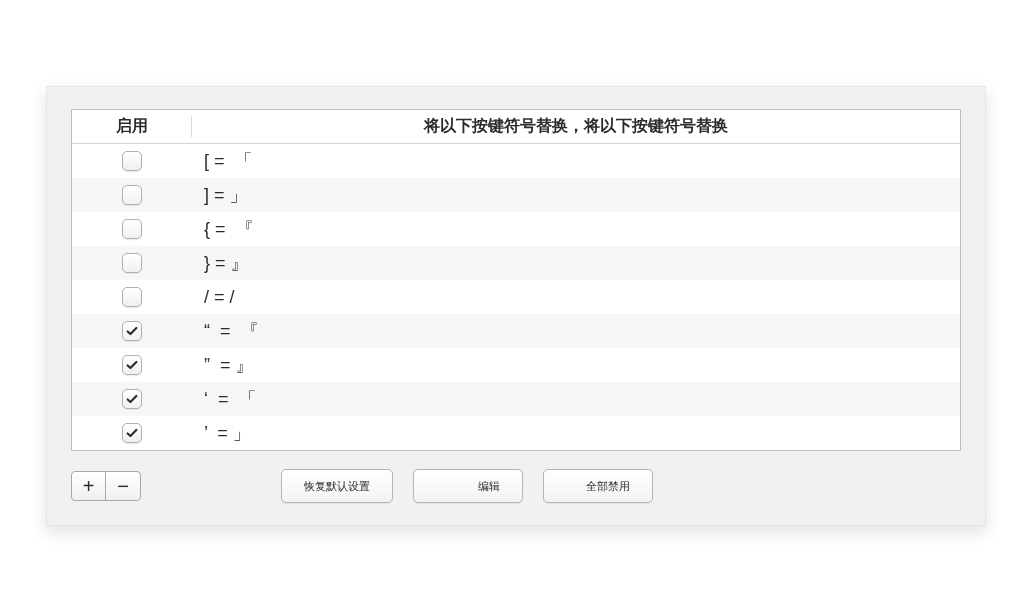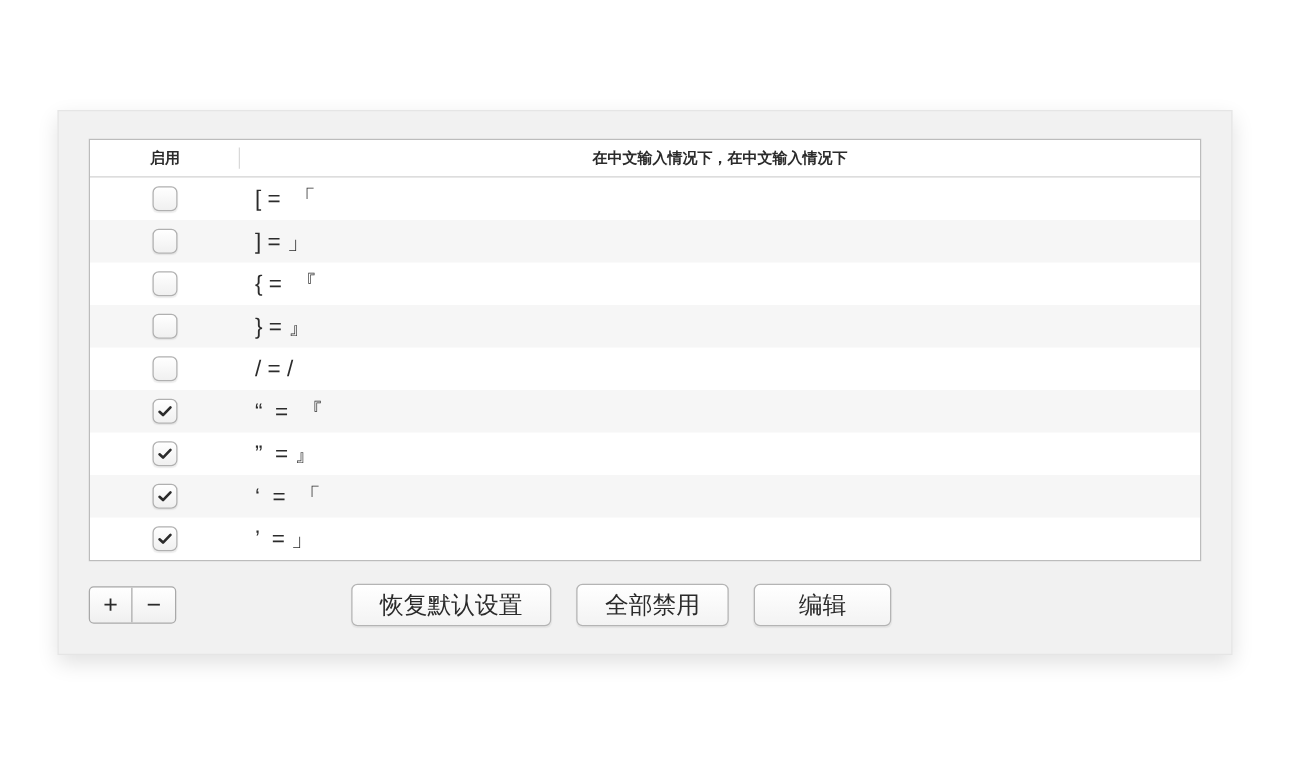--- a/index.html
+++ b/index.html
@@ -24,21 +24,21 @@
       border: 1px solid #bcbcbc;
       background: #ffffff;
     }
     .thead {
       display: flex;
       background: #ffffff;
       border-bottom: 1px solid #d2d2d2;
     }
     .th {
       padding: 6px 0;
-      font-size: 12px;
+      font-size: 16px;
       font-weight: 600;
       color: #2b2b2b;
       text-align: center;
     }
     .col-enable { width: 120px; position: relative; }
     .col-rule { flex: 1; }
     .th-divider {
       position: absolute;
       right: 0;
       top: 6px;
@@ -110,40 +110,40 @@
     .spacer { flex: 1; }
     .btn {
       min-width: 110px;
       height: 30px;
       padding: 16px 22px;
       border: 1px solid #b4b4b4;
       border-radius: 5px;
       background: linear-gradient(#ffffff, #f3f3f3);
       display: flex;
       align-items: center;
-      justify-content: center;
-      font-size: 19px;
+      justify-content: flex-end;
+      font-size: 11px;
       color: #2b2b2b;
       cursor: pointer;
       box-shadow: 0 1px 1px rgba(0,0,0,0.06);
     }
     .btn-restore { margin-left: 120px; }
   </style>
 </head>
 <body>
 
 <div class="panel">
   <div class="table">
     <div class="thead">
       <div class="th col-enable">
         <span>启用</span>
         <span class="th-divider"></span>
       </div>
       <div class="th col-rule">
-        <span>在中文输入情况下，在中文输入情况下</span>
+        <span>将以下按键符号替换，将以下按键符号替换</span>
       </div>
     </div>
     <div class="tbody" id="tbody">
         <div class="tr">
           <div class="td-enable">
             <div class="chk"></div>
           </div>
           <div class="td-rule">[ =  「</div>
         </div>
         <div class="tr alt">
@@ -219,20 +219,20 @@
         <span>+</span>
       </div>
       <div class="sqbtn">
         <span>−</span>
       </div>
     </div>
     <div class="btn btn-restore">
       <span>恢复默认设置</span>
     </div>
     <div class="btn">
+      <span>编辑</span>
+    </div>
+    <div class="btn">
       <span>全部禁用</span>
-    </div>
-    <div class="btn">
-      <span>编辑</span>
     </div>
     <div class="spacer"></div>
   </div>
 </div>
 
 </body></html>

